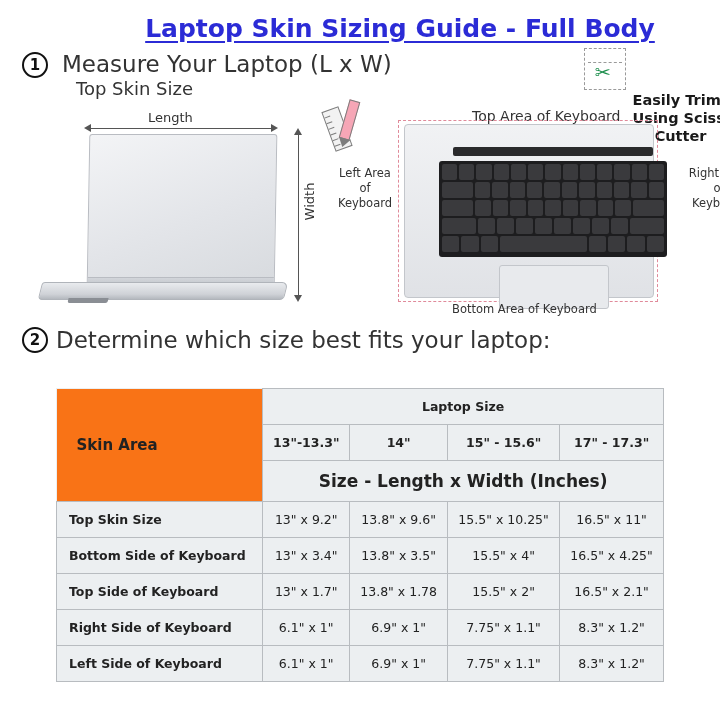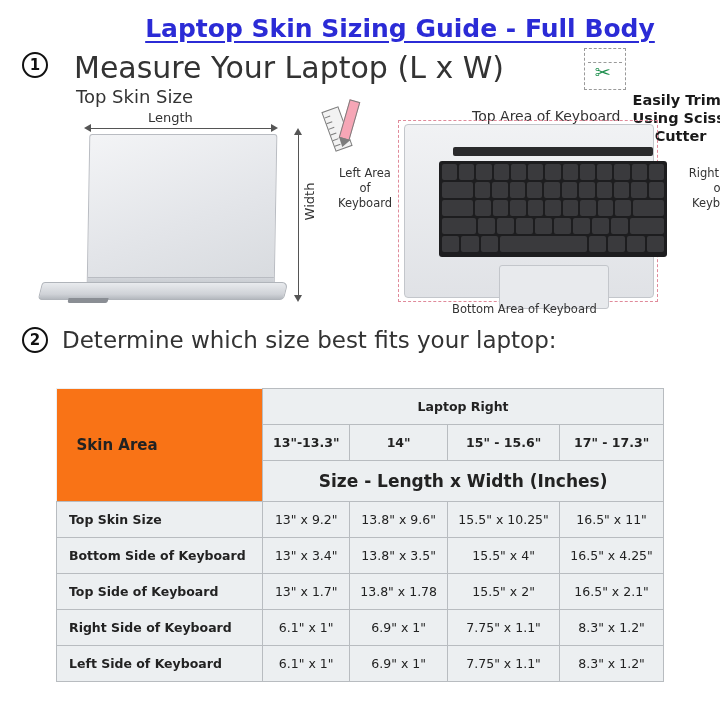--- a/index.html
+++ b/index.html
@@ -30,34 +30,34 @@
     width:26px; height:26px;
     border:2px solid #111;
     border-radius:50%;
     display:flex; align-items:center; justify-content:center;
     font-size:15px; font-weight:bold; color:#111;
     box-sizing:border-box;
   }
 
   .step1 { position:absolute; left:22px; top:52px; display:flex; align-items:flex-start; }
   .step1-text {
-    margin-left:26px;
-    font-size:30px;
+    margin-left:14px;
+    font-size:23px;
     color:#333;
     line-height:1.05;
   }
   .step1-sub {
     font-size:18px;
     color:#333;
     margin-top:2px;
     margin-left:28px;
   }
 
   .step2 { position:absolute; left:22px; top:327px; display:flex; align-items:center; }
-  .step2-text { margin-left:14px; font-size:23px; color:#333; }
+  .step2-text { margin-left:8px; font-size:23px; color:#333; }
 
   
   .trim-note {
     position:absolute; right:18px; top:48px;
     display:flex; align-items:flex-start;
     text-align:left;
   }
   .scissor-box {
     width:40px; height:40px;
     border:1.5px dashed #9a9a9a;
@@ -354,21 +354,21 @@
     <div class="step2-text">Determine which size best fits your laptop:</div>
   </div>
 
   <div class="table-wrap">
     <table>
       <tbody id="tbody">
           <tr>
             <td class="blank" rowspan="3">
               <div class="skin-area-cell">Skin Area</div>
             </td>
-            <th class="hdr" colspan="4">Laptop Right</th>
+            <th class="hdr" colspan="4">Laptop Size</th>
           </tr>
           <tr>
             <th class="hdr">13"-13.3"</th>
             <th class="hdr">14"</th>
             <th class="hdr">15" - 15.6"</th>
             <th class="hdr">17" - 17.3"</th>
           </tr>
           <tr>
             <td class="size-title" colspan="4">Size - Length x Width (Inches)</td>
           </tr>

